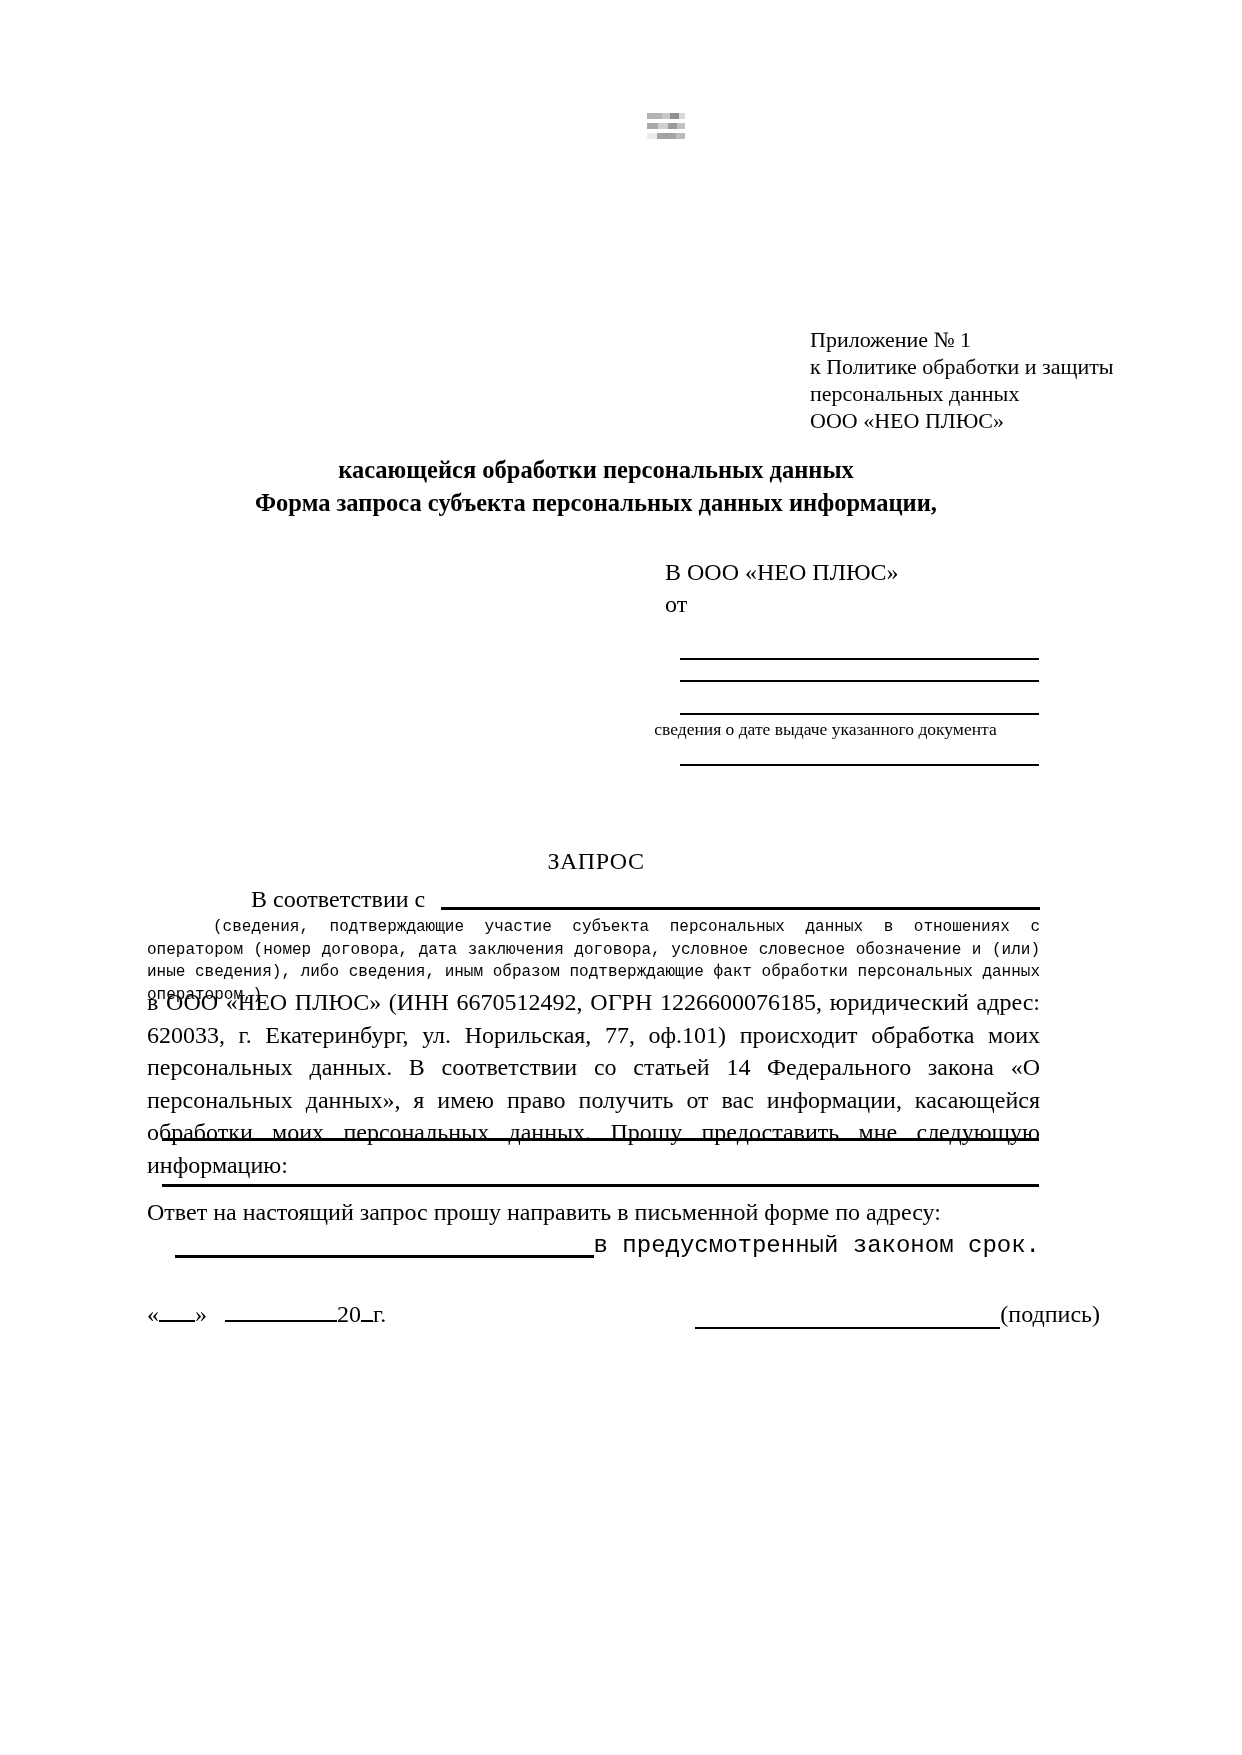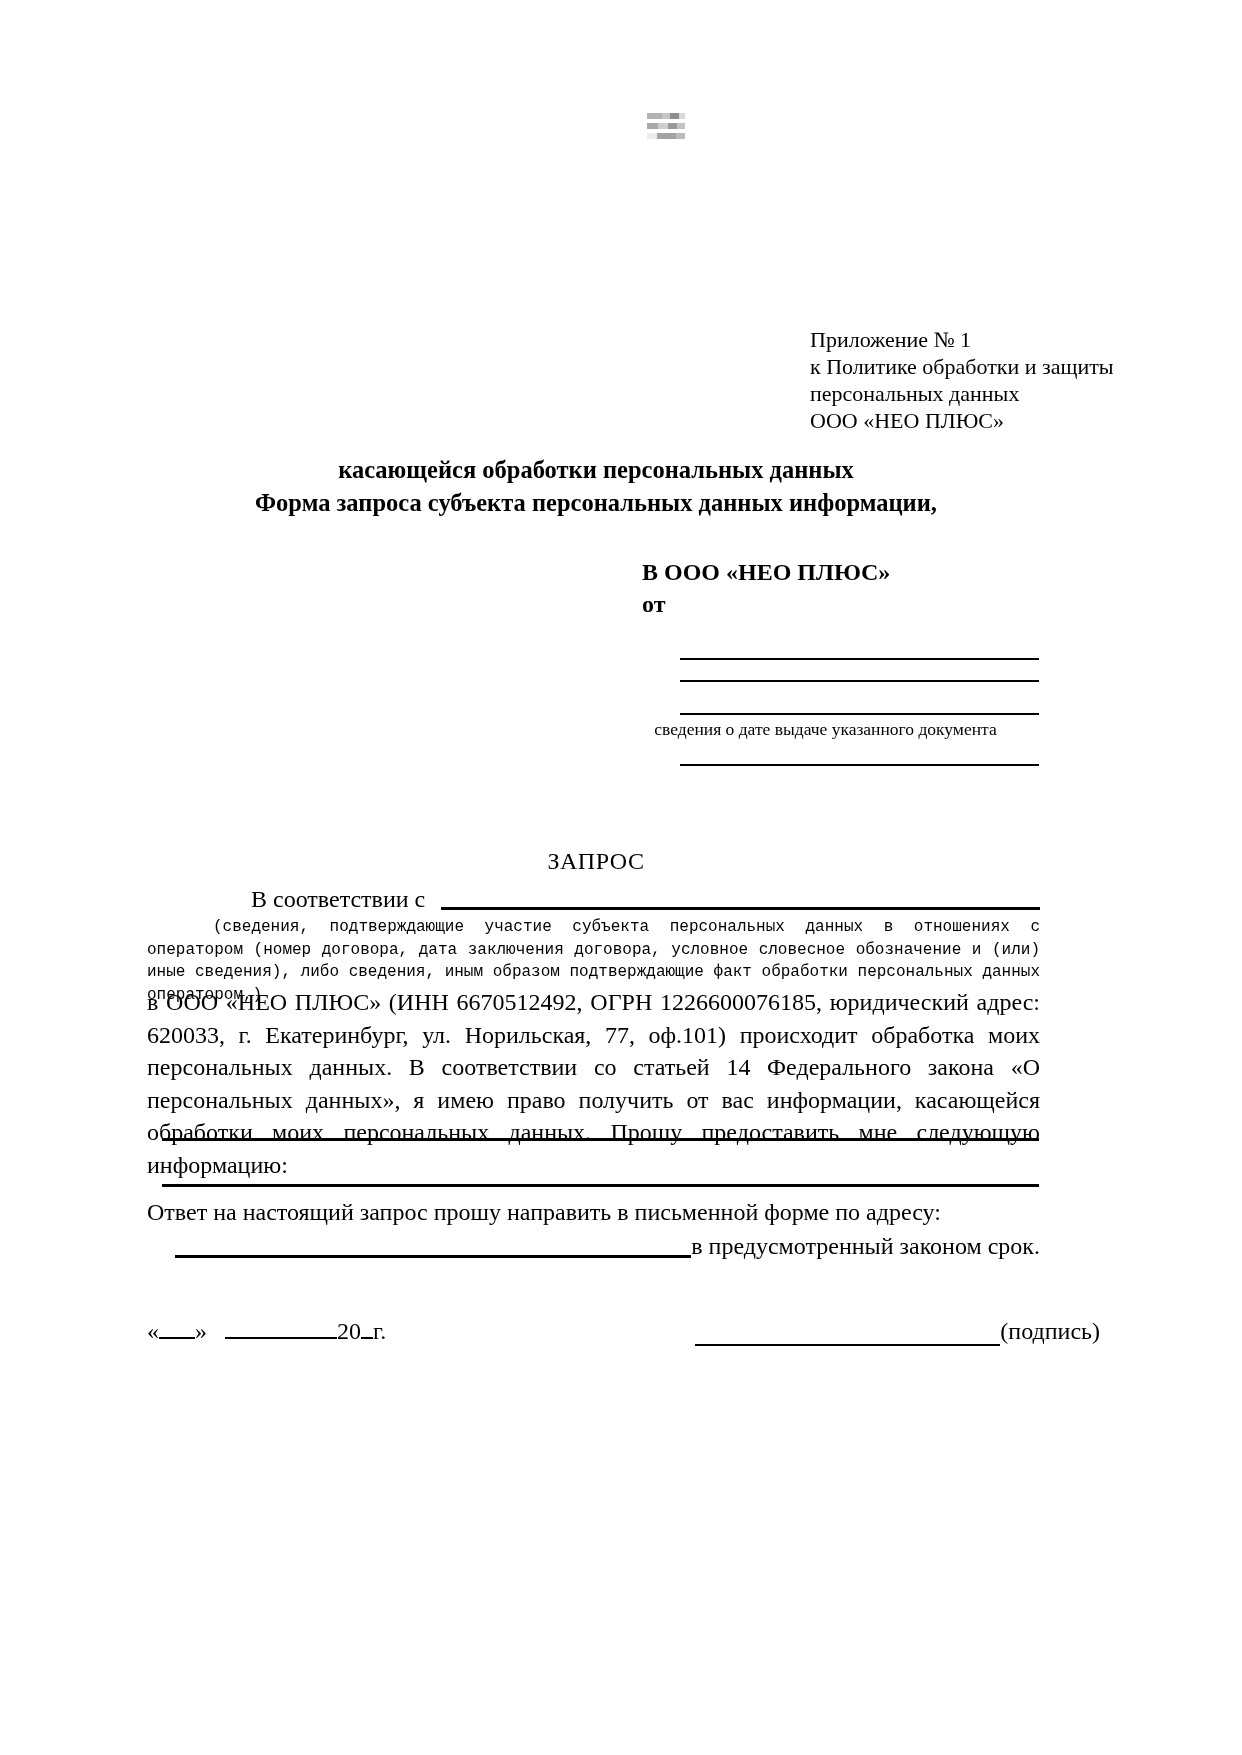--- a/index.html
+++ b/index.html
@@ -17,21 +17,21 @@
   .logo .bar { height:6px; margin-bottom:4px; }
   .logo .bar1 { background:linear-gradient(90deg,#b3b3b3 0 40%,#c6c6c6 40% 60%,#8f8f8f 60% 85%,#d9d9d9 85%); }
   .logo .bar2 { background:linear-gradient(90deg,#a9a9a9 0 30%,#cfcfcf 30% 55%,#9a9a9a 55% 80%,#c2c2c2 80%); }
   .logo .bar3 { background:linear-gradient(90deg,#ececec 0 25%,#a3a3a3 25% 75%,#bcbcbc 75%); }
 
   .appendix { position:absolute; left:810px; top:326px; font-size:22px; line-height:27px; }
 
   .doc-title { position:absolute; left:152px; top:453px; width:888px; text-align:center; font-weight:bold; font-size:24.5px; line-height:33px; }
 
   .addressee { position:absolute; left:612px; top:556px; width:427px; font-size:24px; }
-  .addr-to, .addr-from { margin-left:30px; line-height:32px;font-weight:bold; }
+  .addr-to, .addr-from { margin-left:53px; line-height:32px; }
   .fill-line { border-bottom:2px solid #000; margin-left:68px; height:0; }
   .fl-1 { margin-top:38px; }
   .fl-2 { margin-top:20px; }
   .fl-3 { margin-top:31px; }
   .fl-4 { margin-top:24px; }
   .fill-label { font-size:17.5px; line-height:21px; text-align:center; margin-top:4px; }
 
   .zapros { position:absolute; left:152px; top:848px; width:888px; text-align:center; font-size:24px; letter-spacing:0.5px; }
 
   .intro-line { position:absolute; left:147px; top:884px; width:893px; display:flex; font-size:24px; line-height:30px; }
@@ -42,23 +42,23 @@
 
   .body-par { position:absolute; left:147px; top:986px; width:893px; font-size:24px; line-height:32.5px; text-align:justify; }
 
   .blank-line { position:absolute; left:162px; width:877px; height:0; border-bottom:3px solid #000; }
   .blank-a { top:1138px; }
   .blank-b { top:1184px; }
 
   .reply-1 { position:absolute; left:147px; top:1197px; width:893px; text-align:left; font-size:24px; line-height:30px; }
   .reply-2 { position:absolute; left:147px; top:1231px; width:893px; display:flex; font-size:24px; line-height:30px; }
   .reply-2 .uline { flex:1; border-bottom:3px solid #000; margin-left:28px; margin-bottom:3px; max-width:590px; }
-  .reply-2 .suffix { white-space:pre; margin-left:auto; }
+  .reply-2 .suffix { white-space:pre; margin-left:auto;font-family:Liberation Mono, monospace; }
 
-  .sig-row { position:absolute; left:147px; top:1298px; width:953px; display:flex; justify-content:space-between; font-size:24px; line-height:30px;margin-top:17px; }
+  .sig-row { position:absolute; left:147px; top:1298px; width:953px; display:flex; justify-content:space-between; font-size:24px; line-height:30px; }
   .us { display:inline-block; border-bottom:2.5px solid #000; height:22px; vertical-align:baseline; }
   .sig-right { display:flex; align-items:flex-end; }
   .sig-right .us { height:26px; }
 </style>
 </head>
 <body>
 
 <div class="page">
 
   <div class="logo">

